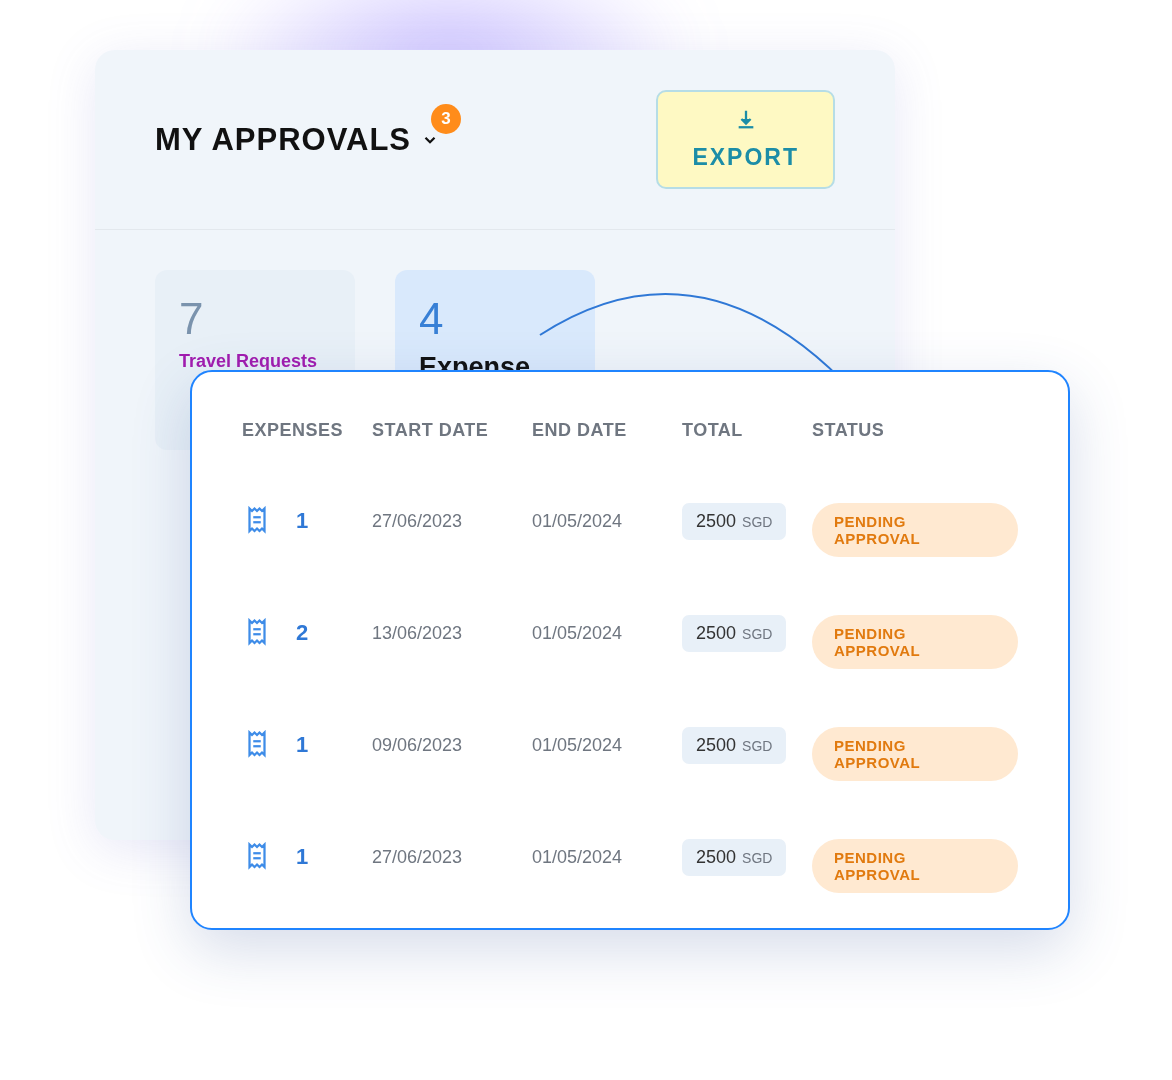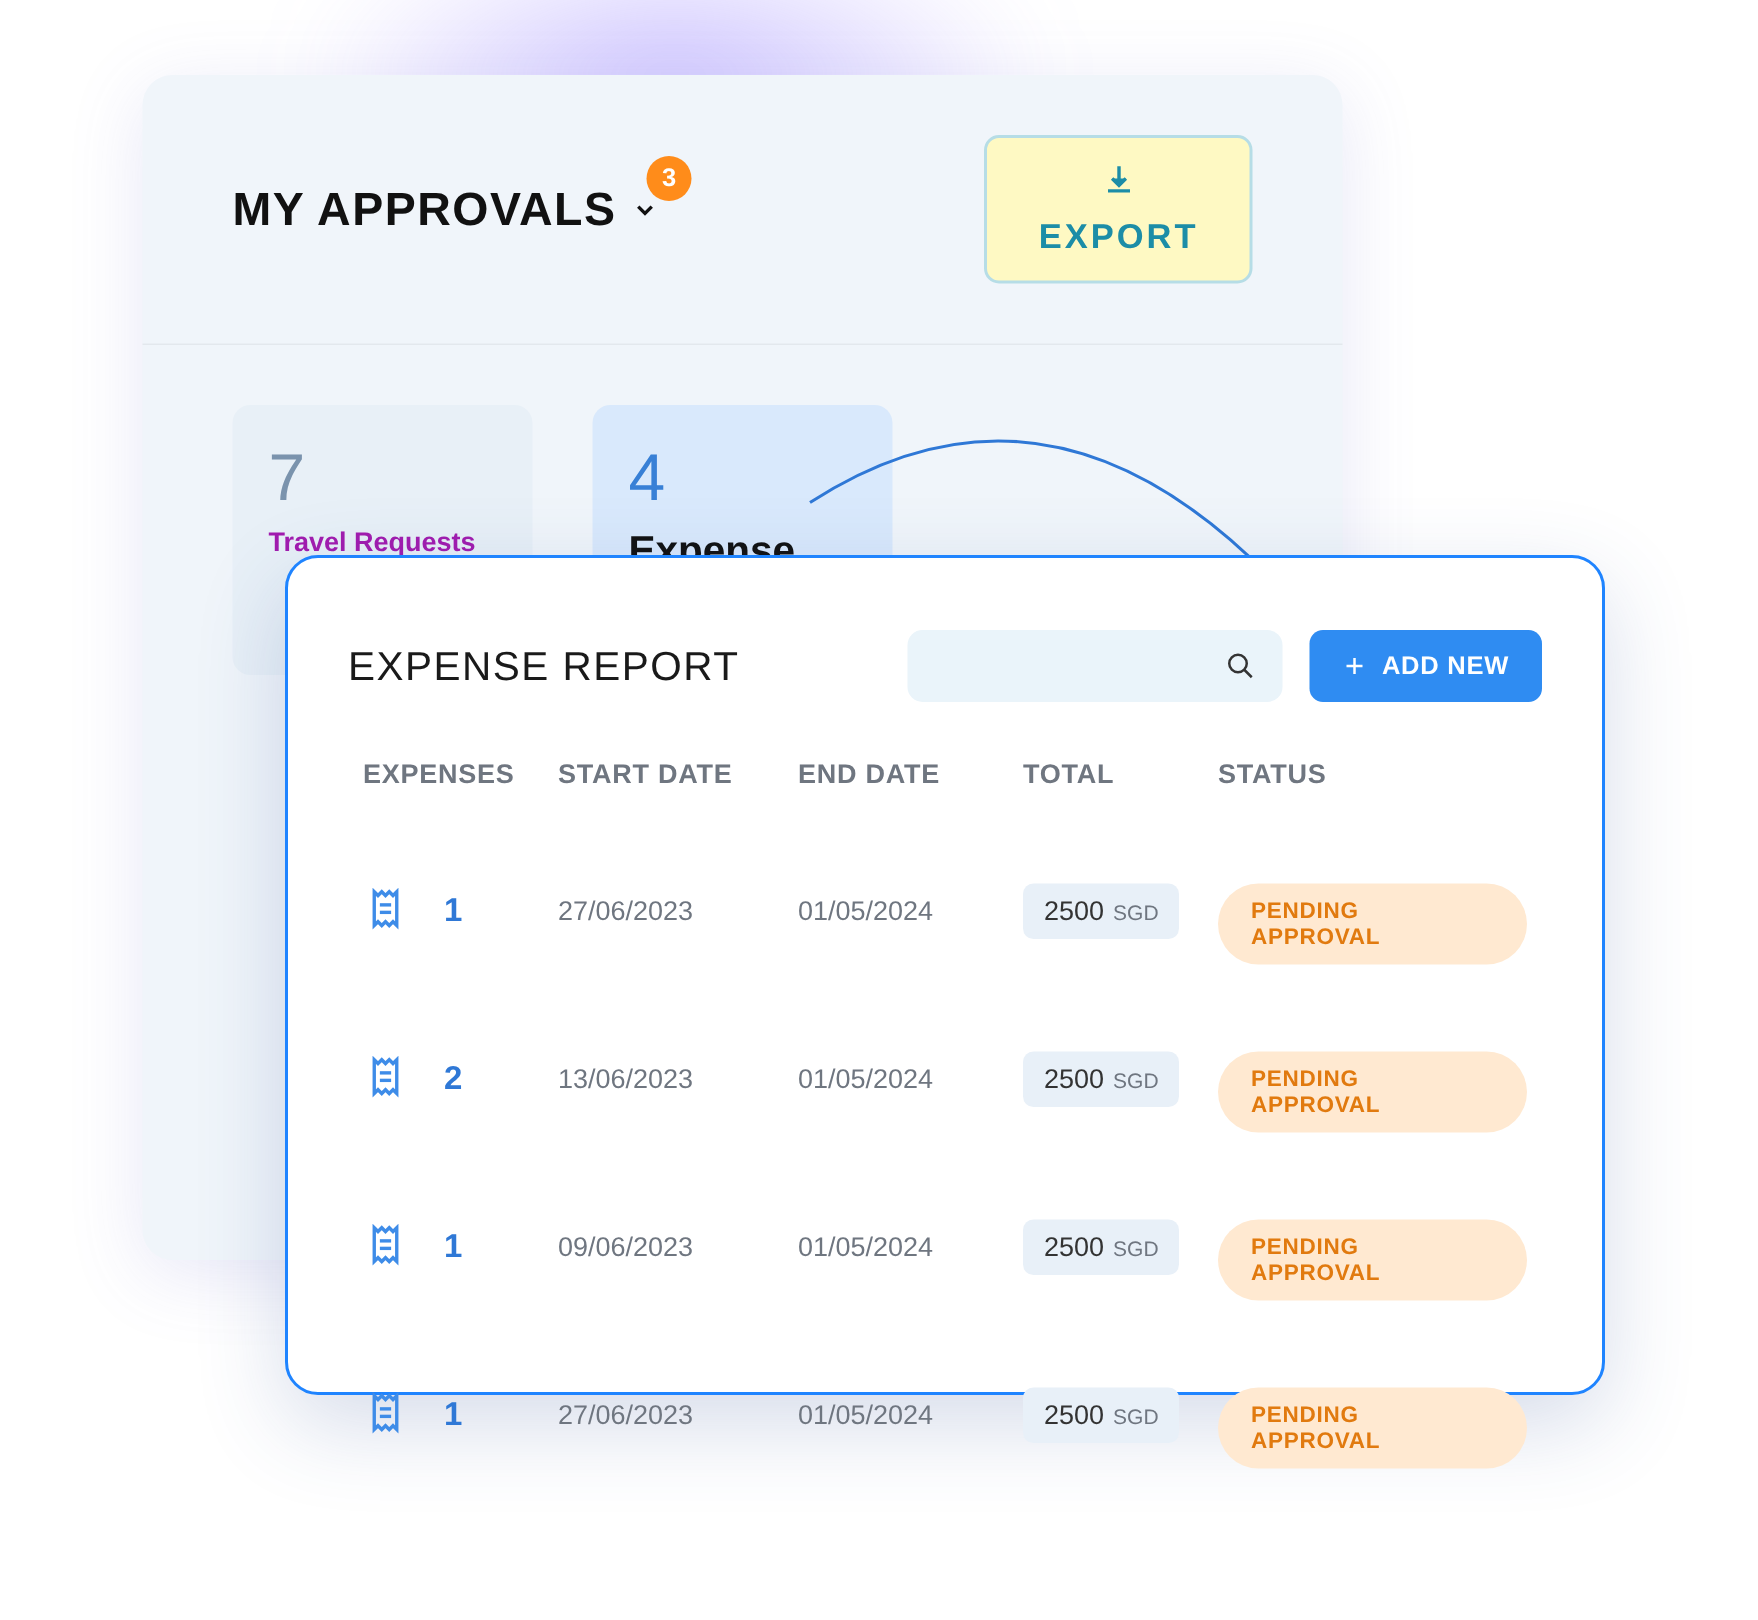--- a/index.html
+++ b/index.html
@@ -331,38 +331,20 @@
 <svg class="arrow-svg" width="400" height="190">
   <defs>
     <marker id="arrowhead" markerWidth="10" markerHeight="10" refX="6" refY="3" orient="auto">
       <path d="M0,0 L7,3 L0,6" fill="none" stroke="#2f78d6" stroke-width="1.5"></path>
     </marker>
   </defs>
   <path d="M 10 80 Q 180 -30 340 155" fill="none" stroke="#2f78d6" stroke-width="2" marker-end="url(#arrowhead)"></path>
 </svg>
 
 <div class="report-card">
-  <div class="report-header">
-    <div class="report-title">EXPENSE REPORT</div>
-    <div class="search-wrap">
-      <div class="search-field">
-        <svg width="20" height="20" viewBox="0 0 24 24" fill="none" stroke="#333" stroke-width="2">
-          <circle cx="10" cy="10" r="7"></circle>
-          <line x1="21" y1="21" x2="15" y2="15"></line>
-        </svg>
-      </div>
-      <button class="add-new-button">
-        <svg width="16" height="16" viewBox="0 0 24 24" fill="none" stroke="#fff" stroke-width="2.5">
-          <line x1="12" y1="4" x2="12" y2="20"></line>
-          <line x1="4" y1="12" x2="20" y2="12"></line>
-        </svg>
-        <span>ADD NEW</span>
-      </button>
-    </div>
-  </div>
 
   <div class="table">
     <div class="table-header-row">
       <div class="table-header">EXPENSES</div>
       <div class="table-header">START DATE</div>
       <div class="table-header">END DATE</div>
       <div class="table-header">TOTAL</div>
       <div class="table-header">STATUS</div>
     </div>
 

